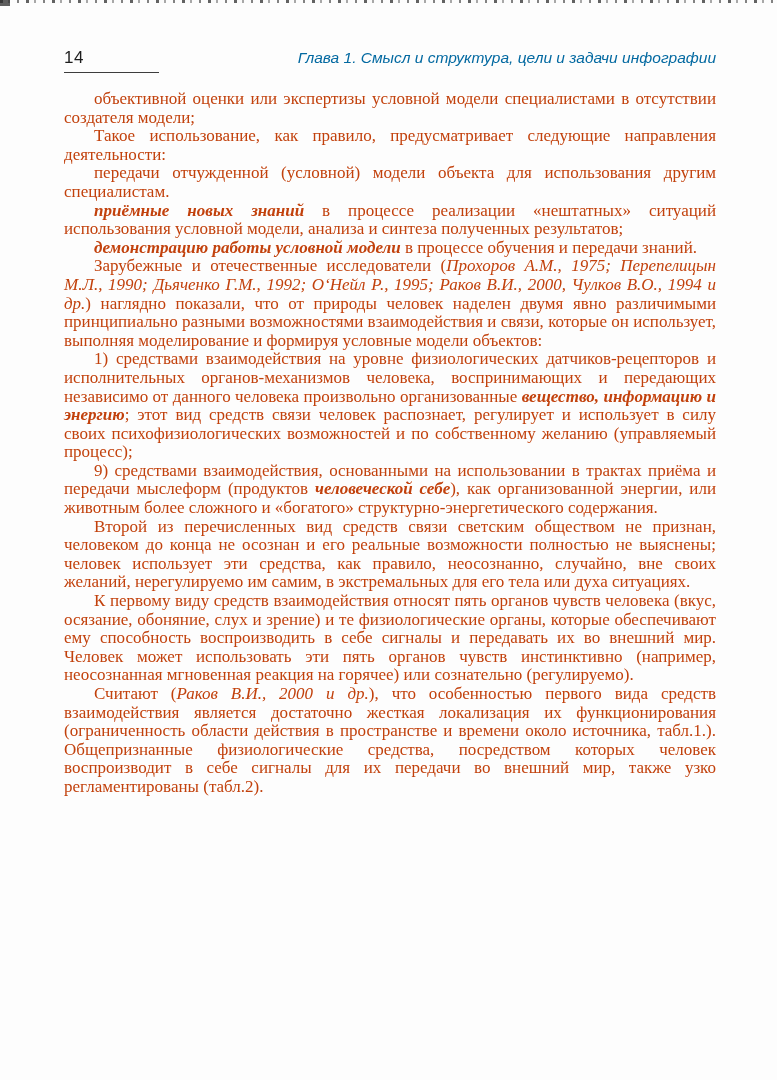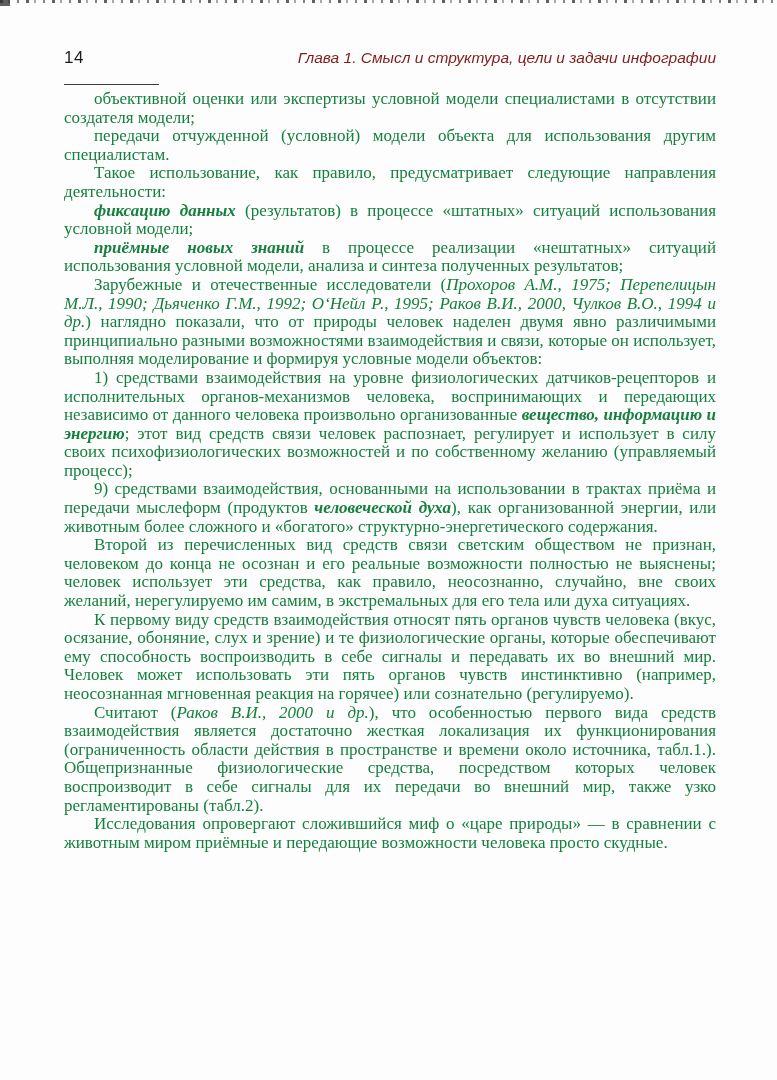--- a/index.html
+++ b/index.html
@@ -44,42 +44,42 @@
     left: 64px;
     width: 652px;
     display: flex;
     justify-content: space-between;
     align-items: baseline;
     font-family: "Liberation Sans", sans-serif;
   }
   .page-number-wrap {
     border-bottom: 1.5px solid #3d3d3d;
     width: 95px;
-    padding-bottom: 16px;
+    padding-bottom: 4px;
   }
   .page-number {
     font-size: 17px;
     letter-spacing: 0.5px;
     color: #1d1d1d;
   }
   .chapter-title {
     font-size: 15.5px;
     font-style: italic;
-    color: #7f1d1d;
+    color: #0369a1;
     white-space: nowrap;
   }
   .text-block {
     position: absolute;
     top: 90px;
     left: 64px;
     width: 652px;
     font-size: 17px;
     line-height: 18.6px;
     text-align: justify;
-    color: #15803d;
+    color: #c2410c;
   }
   .text-block p {
     margin: 0;
     padding: 0;
     text-indent: 30px;
   }
   .seg-bi { font-weight: bold; font-style: italic; }
   .seg-i  { font-style: italic; }
 </style>
 </head>
@@ -92,26 +92,25 @@
 
   <div class="page-header">
     <div class="page-number-wrap">
       <span class="page-number">14</span>
     </div>
     <div class="chapter-title">Глава 1. Смысл и структура, цели и задачи инфографии</div>
   </div>
 
   <div class="text-block">
       <p><span>объективной оценки или экспертизы условной модели специалистами в отсутствии создателя модели;</span></p>
+      <p><span>Такое использование, как правило, предусматривает следующие направления деятельности:</span></p>
       <p><span>передачи отчужденной (условной) модели объекта для использования другим специалистам.</span></p>
-      <p><span>Такое использование, как правило, предусматривает следующие направления деятельности:</span></p>
-      <p><span class="seg-bi">фиксацию данных</span><span> (результатов) в процессе «штатных» ситуаций использования условной модели;</span></p>
       <p><span class="seg-bi">приёмные новых знаний</span><span> в процессе реализации «нештатных» ситуаций использования условной модели, анализа и синтеза полученных результатов;</span></p>
+      <p><span class="seg-bi">демонстрацию работы условной модели</span><span> в процессе обучения и передачи знаний.</span></p>
       <p><span>Зарубежные и отечественные исследователи (</span><span class="seg-i">Прохоров А.М., 1975; Перепелицын М.Л., 1990; Дьяченко Г.М., 1992; О‘Нейл Р., 1995; Раков В.И., 2000, Чулков В.О., 1994 и др.</span><span>) наглядно показали, что от природы человек наделен двумя явно различимыми принципиально разными возможностями взаимодействия и связи, которые он использует, выполняя моделирование и формируя условные модели объектов:</span></p>
       <p><span>1) средствами взаимодействия на уровне физиологических датчиков-рецепторов и исполнительных органов-механизмов человека, воспринимающих и передающих независимо от данного человека произвольно организованные </span><span class="seg-bi">вещество, информацию и энергию</span><span>; этот вид средств связи человек распознает, регулирует и использует в силу своих психофизиологических возможностей и по собственному желанию (управляемый процесс);</span></p>
-      <p><span>9) средствами взаимодействия, основанными на использовании в трактах приёма и передачи мыслеформ (продуктов </span><span class="seg-bi">человеческой духа</span><span>), как организованной энергии, или животным более сложного и «богатого» структурно-энергетического содержания.</span></p>
+      <p><span>9) средствами взаимодействия, основанными на использовании в трактах приёма и передачи мыслеформ (продуктов </span><span class="seg-bi">человеческой себе</span><span>), как организованной энергии, или животным более сложного и «богатого» структурно-энергетического содержания.</span></p>
       <p><span>Второй из перечисленных вид средств связи светским обществом не признан, человеком до конца не осознан и его реальные возможности полностью не выяснены; человек использует эти средства, как правило, неосознанно, случайно, вне своих желаний, нерегулируемо им самим, в экстремальных для его тела или духа ситуациях.</span></p>
       <p><span>К первому виду средств взаимодействия относят пять органов чувств человека (вкус, осязание, обоняние, слух и зрение) и те физиологические органы, которые обеспечивают ему способность воспроизводить в себе сигналы и передавать их во внешний мир. Человек может использовать эти пять органов чувств инстинктивно (например, неосознанная мгновенная реакция на горячее) или сознательно (регулируемо).</span></p>
       <p><span>Считают (</span><span class="seg-i">Раков В.И., 2000 и др.</span><span>), что особенностью первого вида средств взаимодействия является достаточно жесткая локализация их функционирования (ограниченность области действия в пространстве и времени около источника, табл.1.). Общепризнанные физиологические средства, посредством которых человек воспроизводит в себе сигналы для их передачи во внешний мир, также узко регламентированы (табл.2).</span></p>
-      <p><span>Исследования опровергают сложившийся миф о «царе природы» — в сравнении с животным миром приёмные и передающие возможности человека просто скудные.</span></p>
     </div>
 
 </div>
 
 </body></html>

